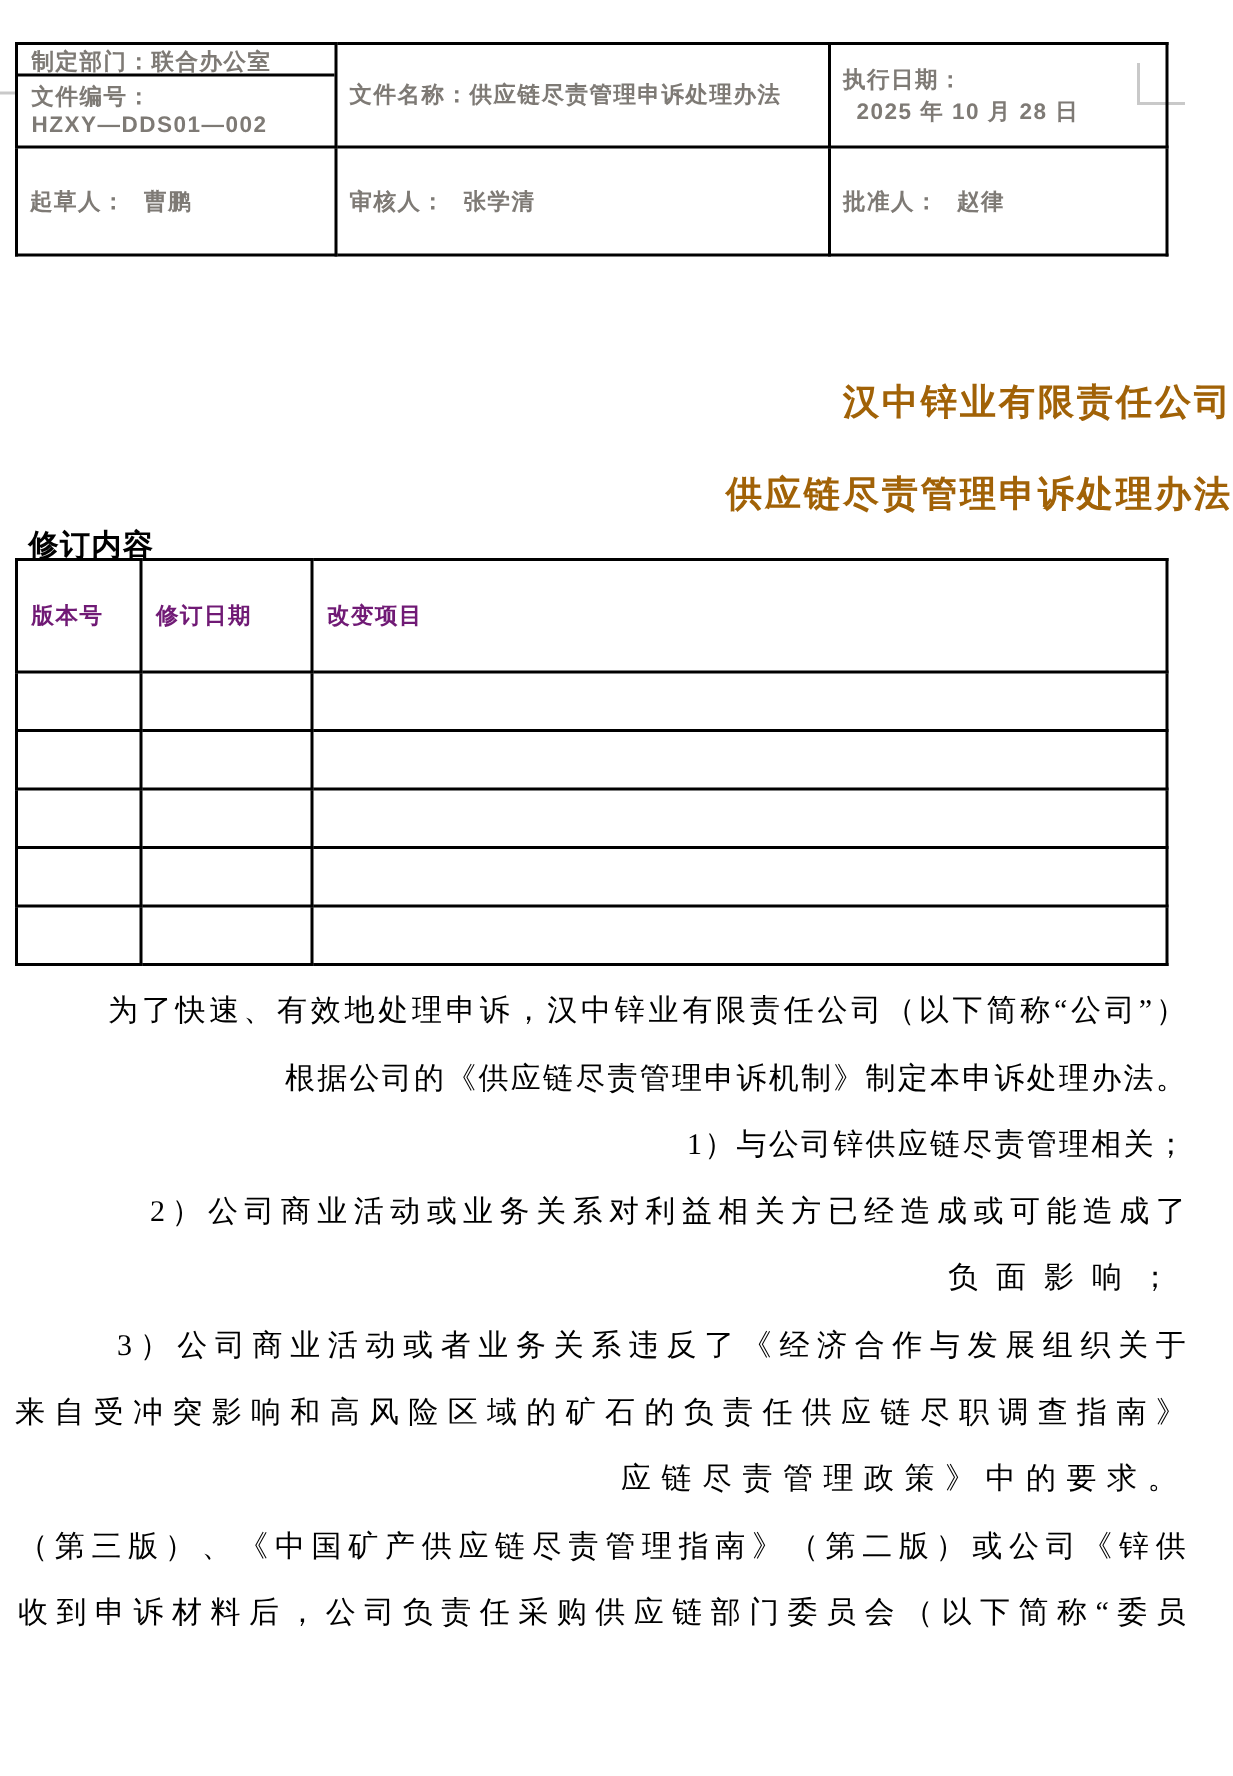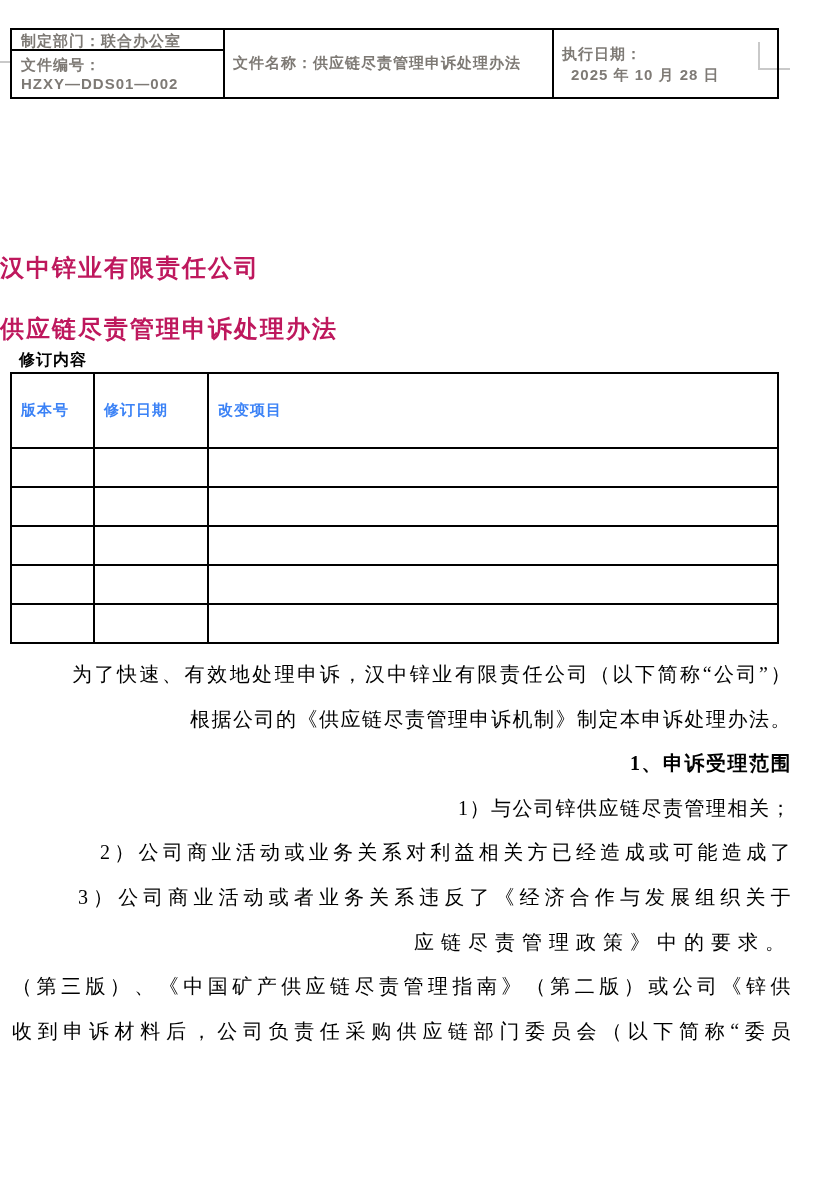--- a/index.html
+++ b/index.html
@@ -29,33 +29,33 @@
   .doc-table tr.r3 td { height:67px; }
   .cell-split { padding:0 !important; vertical-align:top !important; }
   .sub-dept { height:21px; box-sizing:border-box; padding:2px 8px 0 9px; border-bottom:2px solid #000; }
   .sub-docno { padding:4px 8px 0 9px; line-height:19px; }
   .cell-exec div { line-height:21px; }
   .exec-date-value { padding-left:9px; }
   .pname { margin-left:12px; }
 
   
   .title1, .title2 {
-    position:absolute; left:0; width:100%; text-align:left;
-    font-weight:bold; font-size:24px; letter-spacing:2px; color:#be185d;
+    position:absolute; left:0; width:100%; text-align:right;
+    font-weight:bold; font-size:24px; letter-spacing:2px; color:#a16207;
   }
   .title1 { top:252px; }
   .title2 { top:313px; }
 
   
-  .rev-label { position:absolute; top:350px; left:19px; font-weight:bold; font-size:16px; color:#000; letter-spacing:1px; }
+  .rev-label { position:absolute; top:350px; left:19px; font-weight:bold; font-size:20px; color:#000; letter-spacing:1px; }
   .rev-table { position:absolute; top:372px; left:10px; width:767px; }
   .rev-table td { border:2px solid #000; }
   .rev-table tr.rev-head td {
     height:73px; font-weight:bold; font-size:15px; letter-spacing:1px;
-    color:#3b82f6; vertical-align:middle; padding:0 0 0 9px;
+    color:#701a75; vertical-align:middle; padding:0 0 0 9px;
   }
   .rev-table tr.rev-empty td { height:35px; }
 
   
   .body-text {
     position:absolute; top:652px; left:10px; width:782px;
     font-family:"Liberation Serif", serif; font-size:20px; color:#000;
   }
   .bl { line-height:44.6px; height:44.6px; letter-spacing:1.5px; overflow:hidden;text-align:right; }
   .bl.stretch { text-align:justify; text-align-last:justify; }
@@ -96,20 +96,25 @@
             <div>文件编号：</div>
             <div>HZXY—DDS01—002</div>
           </div>
         </td>
         <td>文件名称：供应链尽责管理申诉处理办法</td>
         <td class="cell-exec">
           <div>执行日期：</div>
           <div class="exec-date-value">2025 年 10 月 28 日</div>
         </td>
       </tr>
+      <tr class="r2">
+        <td><span>起草人：</span><span class="pname">曹鹏</span></td>
+        <td><span>审核人：</span><span class="pname">张学清</span></td>
+        <td><span>批准人：</span><span class="pname">赵律</span></td>
+      </tr>
     </tbody>
   </table>
 
   <div class="title1">汉中锌业有限责任公司</div>
   <div class="title2">供应链尽责管理申诉处理办法</div>
 
   <div class="rev-label">修订内容</div>
 
   <table class="rev-table">
     <colgroup>
@@ -147,22 +152,23 @@
           <td></td>
           <td></td>
           <td></td>
         </tr>
       </tbody>
   </table>
 
   <div class="body-text">
     <div class="bl l0 stretch">为了快速、有效地处理申诉，汉中锌业有限责任公司（以下简称“公司”）</div>
     <div class="bl l1">根据公司的《供应链尽责管理申诉机制》制定本申诉处理办法。</div>
-    <div class="bl l2 bold">1、申诉受理范围</div>
     <div class="bl l3">1）与公司锌供应链尽责管理相关；</div>
     <div class="bl l4 stretch">2）公司商业活动或业务关系对利益相关方已经造成或可能造成了</div>
+    <div class="bl l5">负面影响；</div>
     <div class="bl l6 stretch">3）公司商业活动或者业务关系违反了《经济合作与发展组织关于</div>
+    <div class="bl l7 stretch">来自受冲突影响和高风险区域的矿石的负责任供应链尽职调查指南》</div>
     <div class="bl l9">应链尽责管理政策》中的要求。</div>
     <div class="bl l8 stretch">（第三版）、《中国矿产供应链尽责管理指南》（第二版）或公司《锌供</div>
     <div class="bl l11 stretch">收到申诉材料后，公司负责任采购供应链部门委员会（以下简称“委员</div>
   </div>
 
 </div>
 
 </body></html>

